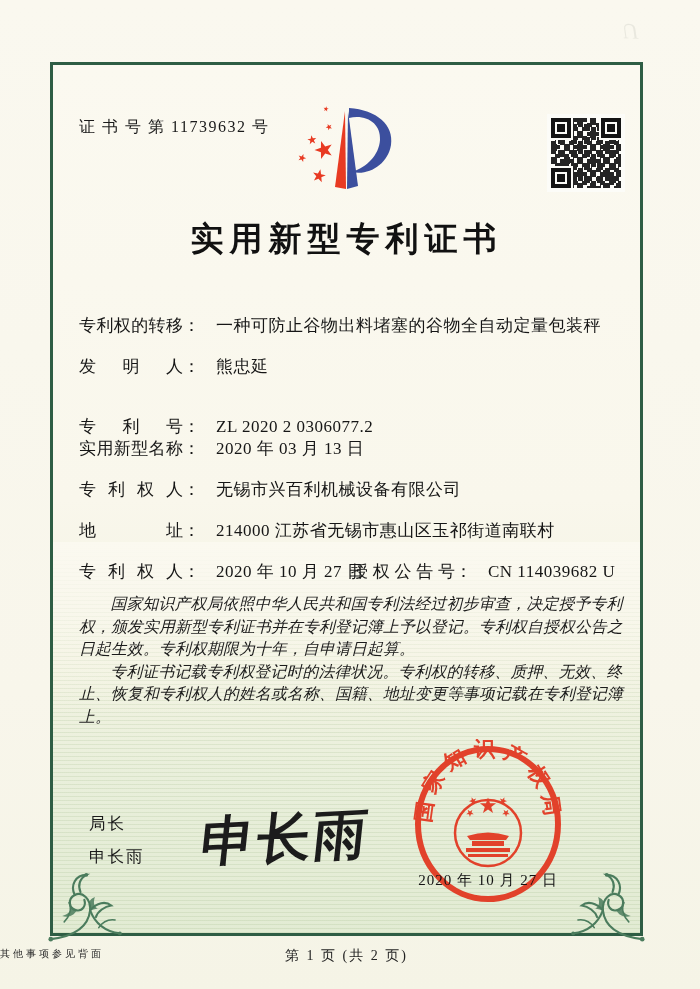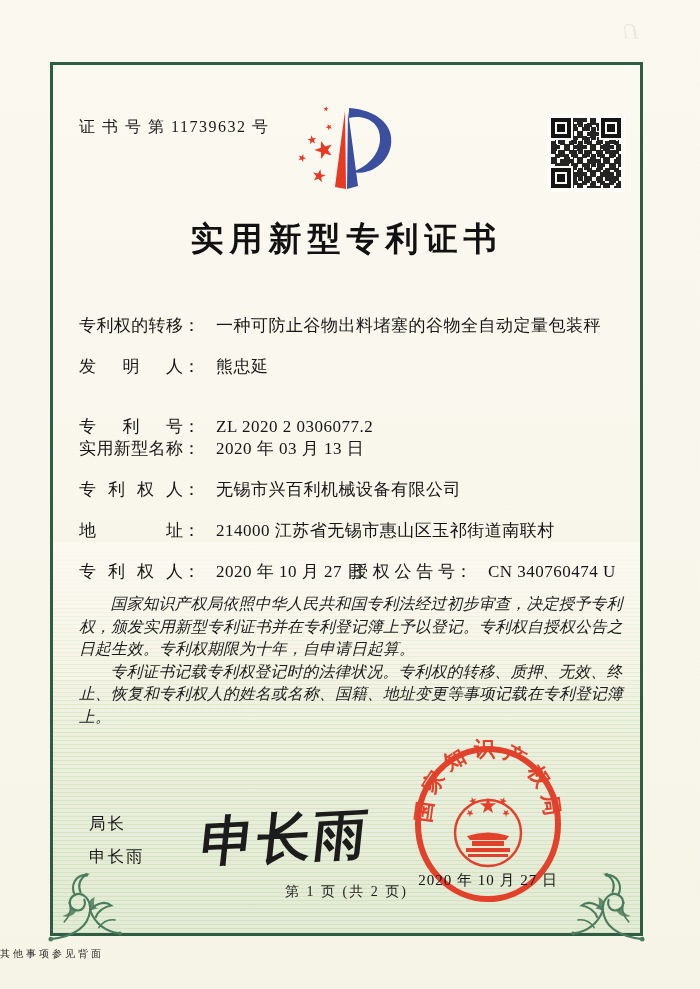--- a/index.html
+++ b/index.html
@@ -101,21 +101,21 @@
     letter-spacing:2px;
   }
   
   .seal { position:absolute; left:353px; top:674px; }
   .seal-date {
     position:absolute; left:353px; top:806px; width:164px;
     text-align:center; font-size:15px; letter-spacing:1px; color:#141414;
   }
   
   .page-info {
-    position:absolute; left:0; right:0; top:818px;
+    position:absolute; left:0; right:0; top:882px;
     text-align:center; font-size:14px; letter-spacing:2px; color:#222;
   }
   .back-note {
     position:absolute; left:0; right:0; top:947px;
     font-size:10px; letter-spacing:3px; color:#2a2a2a;
   }
   .flourish { position:absolute; bottom:-10px; }
   .flourish.fl { left:-8px; }
   .flourish.fr { right:-8px; transform:scaleX(-1); }
 </style>
@@ -172,21 +172,21 @@
       <span class="flabel">专利权人</span><span>：</span><span class="fval">无锡市兴百利机械设备有限公司</span>
     </div>
     <div class="row r5">
       <span class="flabel">地址</span><span>：</span><span class="fval">214000 江苏省无锡市惠山区玉祁街道南联村</span>
     </div>
     <div class="row r6">
       <span>
         <span class="flabel">专利权人</span><span>：</span><span class="fval">2020 年 10 月 27 日</span>
       </span>
       <span class="pair2">
-        <span class="flabel">授权公告号</span><span>：</span><span class="fval">CN 340760474 U</span>
+        <span class="flabel">授权公告号</span><span>：</span><span class="fval">CN 114039682 U</span>
       </span>
     </div>
 
     <div class="paras">
       <p>国家知识产权局依照中华人民共和国专利法经过初步审查，决定授予专利权，颁发实用新型专利证书并在专利登记簿上予以登记。专利权自授权公告之日起生效。专利权期限为十年，自申请日起算。</p>
       <p>专利证书记载专利权登记时的法律状况。专利权的转移、质押、无效、终止、恢复和专利权人的姓名或名称、国籍、地址变更等事项记载在专利登记簿上。</p>
     </div>
 
     <div class="officer-role">局长</div>
     <div class="officer-name">申长雨</div>

